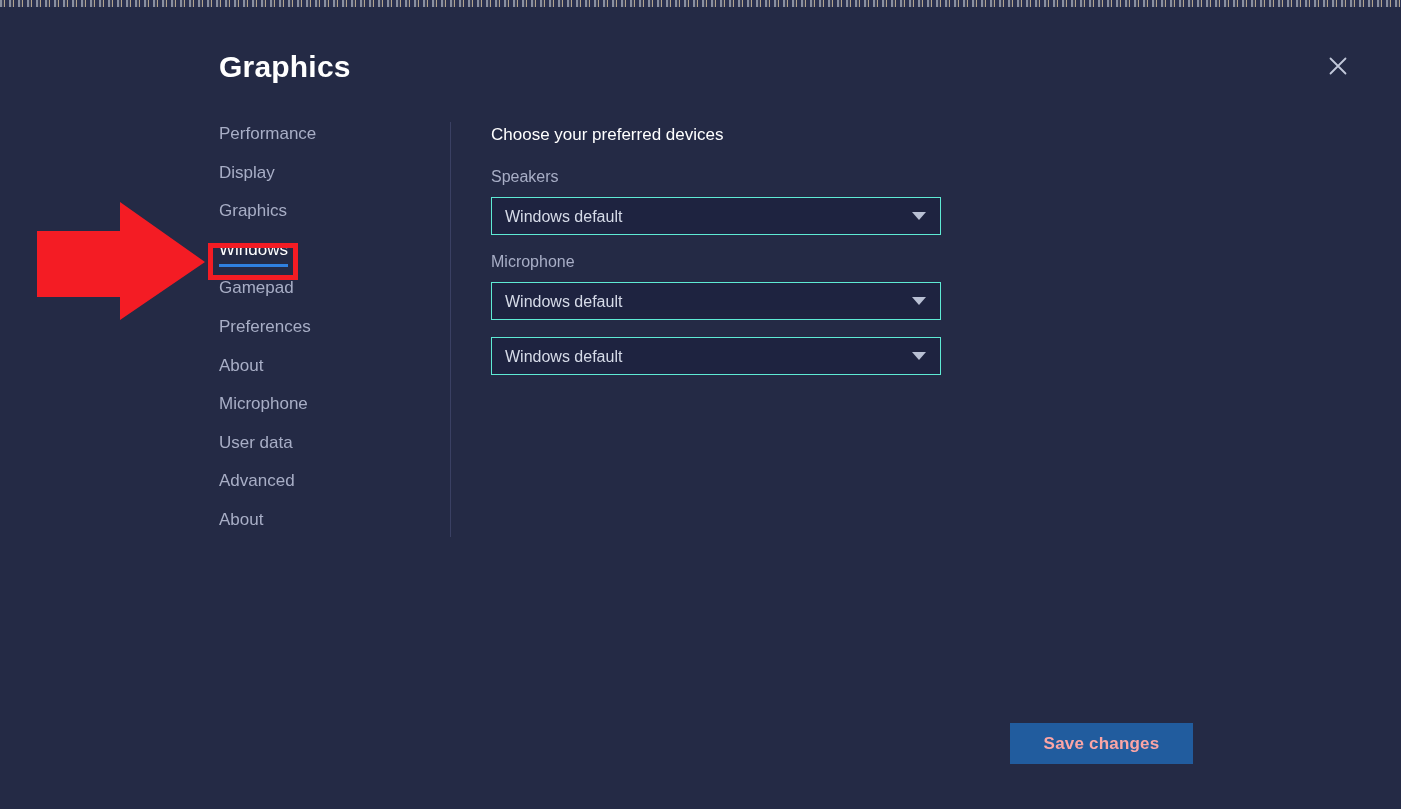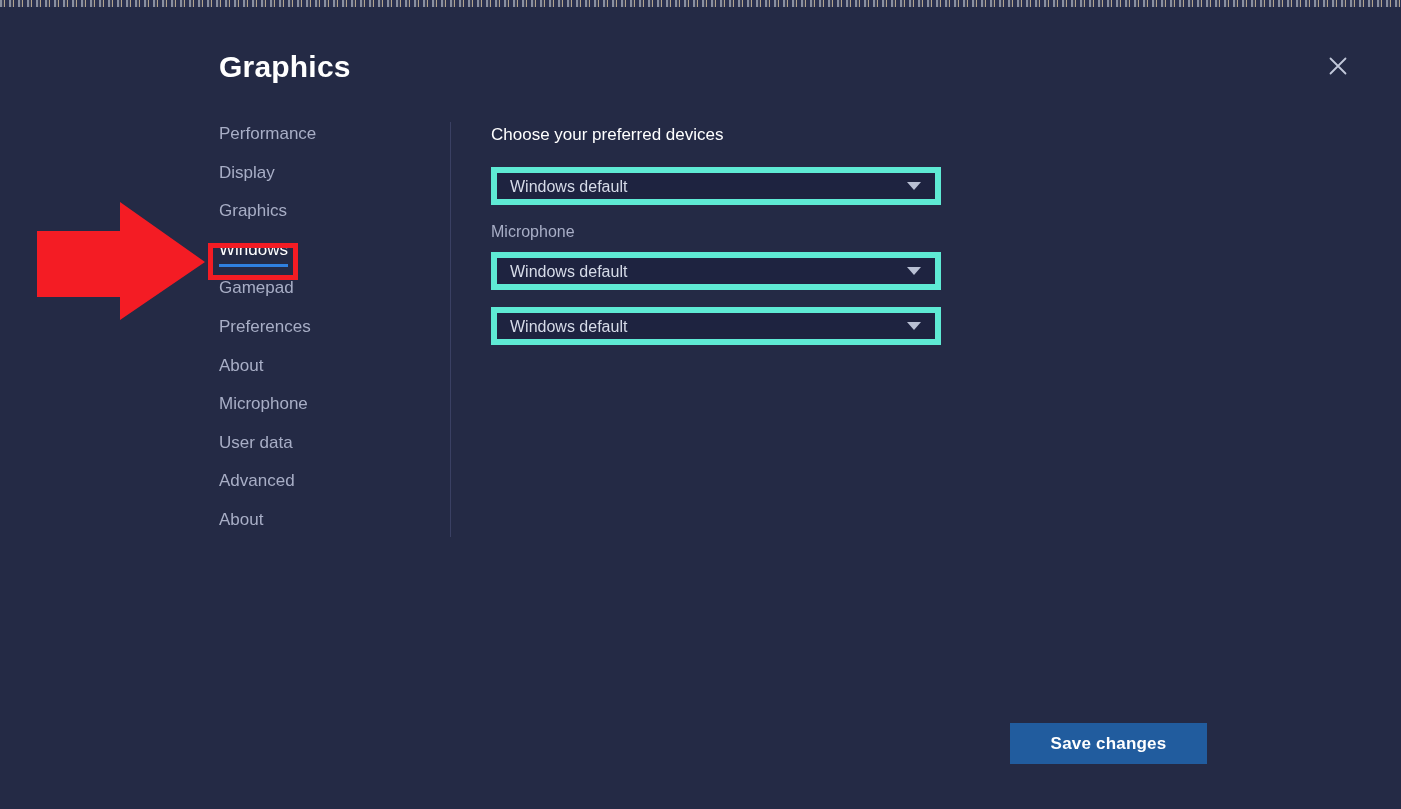--- a/index.html
+++ b/index.html
@@ -132,21 +132,21 @@
     color: #a8aec6;
     line-height: 19px;
     margin-bottom: 11px;
   }
 
   .select-box {
     position: relative;
     width: 450px;
     height: 38px;
     background: #1e2340;
-    border: 6px solid #5eead4;
+    border: 1px solid #5eead4;
     display: flex;
     align-items: center;
     cursor: pointer;
   }
   .select-value {
     font-size: 16px;
     color: #d6dbe8;
     padding-left: 13px;
     line-height: 19px;
   }
@@ -159,25 +159,25 @@
     border-left: 7px solid transparent;
     border-right: 7px solid transparent;
     border-top: 8px solid #b9c0d4;
   }
 
   
   .save-btn {
     position: absolute;
     left: 1010px;
     top: 716px;
-    width: 197px;
+    width: 183px;
     height: 41px;
     background: #215c9e;
     border: none;
-    color: #ffffff;
+    color: #fca5a5;
     font-size: 17px;
     font-weight: bold;
     font-family: "Liberation Sans", sans-serif;
     cursor: pointer;
     letter-spacing: .2px;
   }
 
   
   .annot-box {
     position: absolute;
@@ -226,20 +226,21 @@
       <a class="nav-item"><span>Microphone</span></a>
       <a class="nav-item"><span>User data</span></a>
       <a class="nav-item"><span>Advanced</span></a>
       <a class="nav-item"><span>About</span></a>
     </nav>
 
   <section class="content">
     <div class="content-heading">Choose your preferred devices</div>
     <div id="fields">
         <div class="field-group">
+          <div class="field-label">Speakers</div>
           <div class="select-box">
             <span class="select-value">Windows default</span>
             <span class="select-caret"></span>
           </div>
         </div>
         <div class="field-group">
           <div class="field-label">Microphone</div>
           <div class="select-box">
             <span class="select-value">Windows default</span>
             <span class="select-caret"></span>

